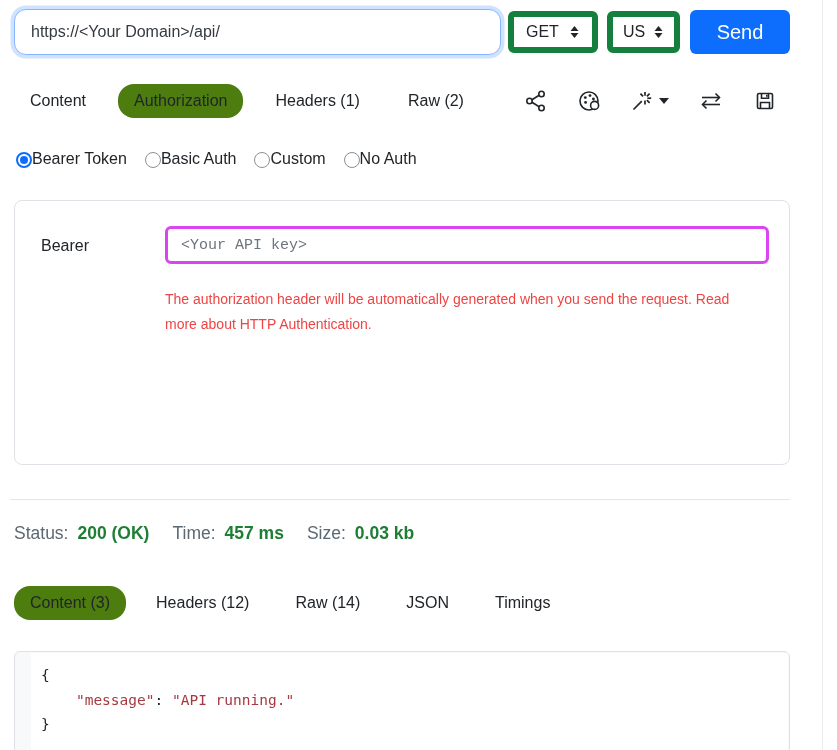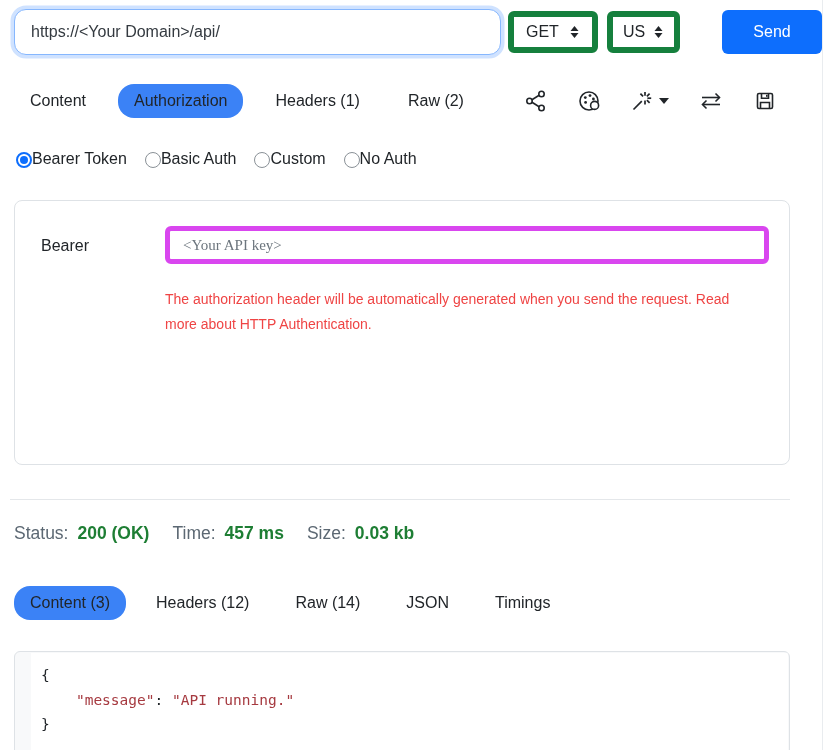--- a/index.html
+++ b/index.html
@@ -25,32 +25,32 @@
     display:flex; align-items:center; justify-content:space-between;
     padding:0 12px; cursor:pointer; color:#212529; font-size:16px;
   }
   .select-method { left:508px; width:90px; }
   .select-region { left:607px; width:73px;justify-content:center; }
   .updown { display:flex; flex-direction:column; line-height:0; margin-left:8px; }
   .updown svg { display:block; }
   .send-btn {
     position:absolute; left:690px; top:10px; width:100px; height:44px;
     background:#0d6efd; color:#fff; border:none; border-radius:6px;
-    font-family:inherit; font-size:16px; cursor:pointer;margin-left:32px;
+    font-family:inherit; font-size:20px; cursor:pointer;
   }
 
   
   .tabs { position:absolute; display:flex; align-items:center; gap:16px; }
   .req-tabs { left:14px; top:84px; }
   .resp-tabs { left:14px; top:586px; gap:14px; }
   .tab {
     padding:8px 16px; border-radius:6px; color:#212529; cursor:pointer;
     white-space:nowrap; font-size:16px;
   }
-  .tab.active { background:#3b82f6;border-radius:16px; }
+  .tab.active { background:#4d7c0f;border-radius:16px; }
 
   
   .icon-row { position:absolute; left:524px; top:89px; display:flex; align-items:center; gap:29px; }
   .ibtn { display:flex; align-items:center; cursor:pointer; color:#212529; }
   .ibtn svg { display:block; }
   .caret-down {
     width:0; height:0; margin-left:5px;
     border-left:5px solid transparent; border-right:5px solid transparent;
     border-top:6px solid #212529;
   }
@@ -66,22 +66,22 @@
   }
 
   
   .auth-panel {
     position:absolute; left:14px; top:200px; width:776px; height:265px;
     border:1px solid #dee2e6; border-radius:8px; background:#fff;
   }
   .token-label { position:absolute; left:26px; top:36px; font-size:16px; color:#212529; }
   .token-input {
     position:absolute; left:150px; top:25px; width:604px; height:38px;
-    border:5px solid #d946ef; border-radius:6px; padding:0 13px;
-    font-family:Liberation Serif, serif; font-size:15px; color:#6c757d; background:#fff; outline:none;
+    border:3px solid #d946ef; border-radius:6px; padding:0 13px;
+    font-family:Liberation Mono, monospace; font-size:15px; color:#6c757d; background:#fff; outline:none;
   }
   .help-text {
     position:absolute; left:150px; top:86px; width:592px;
     font-size:14px; line-height:25px; color:#ef4444;
   }
 
   
   .divider { position:absolute; left:10px; top:499px; width:780px; height:1px; background:#e4e7ea; }
 
   

